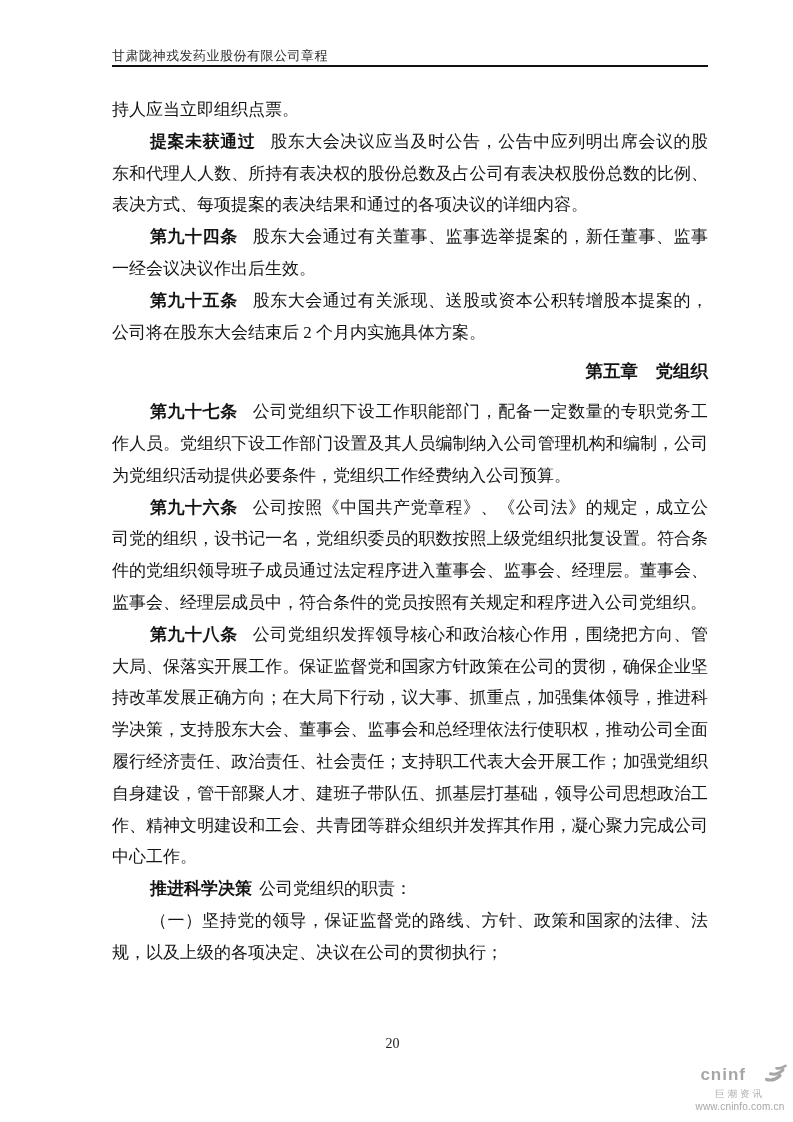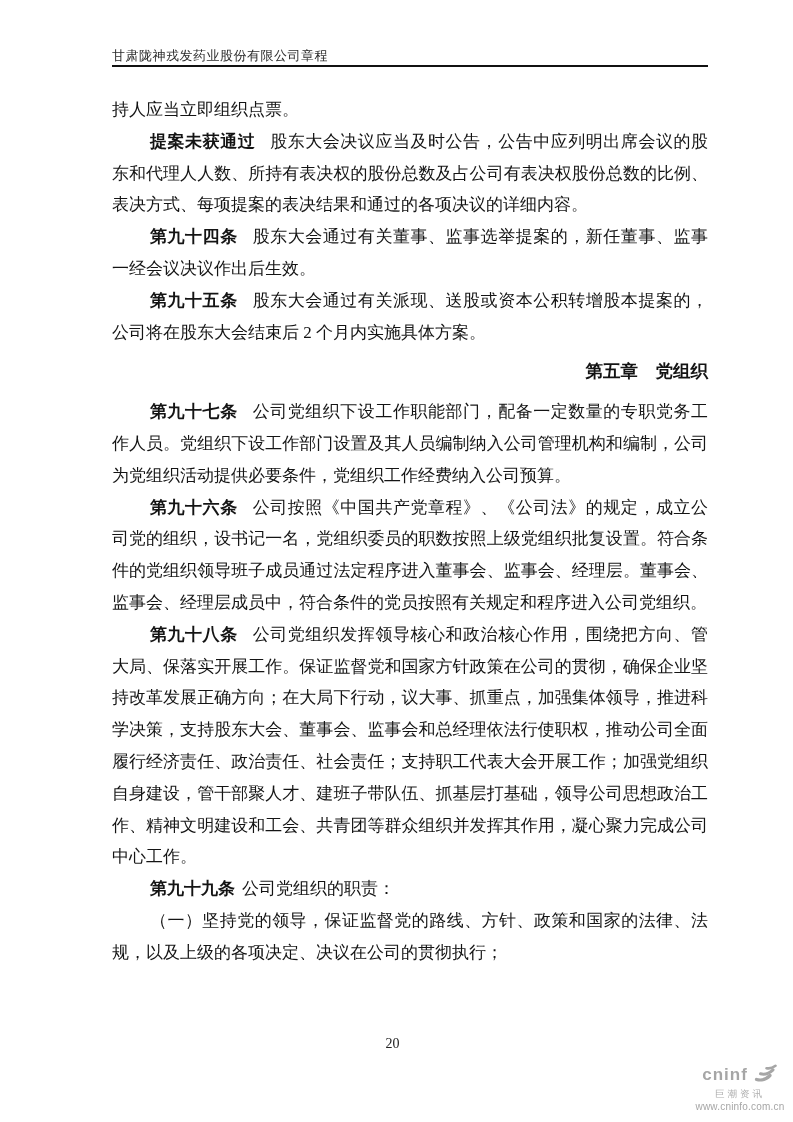--- a/index.html
+++ b/index.html
@@ -54,21 +54,21 @@
   .logo{
     position:absolute;
     right:5px;bottom:10px;
     width:96px;
     text-align:center;
     color:#a6a6a6;
     font-family:"Liberation Sans","DejaVu Sans",sans-serif;
     line-height:1.1;
   }
   .logo-row{
-    display:flex;align-items:center;justify-content:center;gap:6px;
+    display:flex;align-items:center;justify-content:flex-end;gap:18px;
   }
   .logo-brand{
     font-weight:bold;
     font-size:17px;
     letter-spacing:1px;
     color:#a6a6a6;
   }
   .logo-cn{
     font-size:9.5px;
     letter-spacing:3px;
@@ -103,21 +103,21 @@
     <p class="para"><b class="art-label">第九十五条</b><span>股东大会通过有关派现、送股或资本公积转增股本提案的，公司将在股东大会结束后 2 个月内实施具体方案。</span></p>
 
     <p class="para chapter-heading">第五章　党组织</p>
 
     <p class="para"><b class="art-label">第九十七条</b><span>公司党组织下设工作职能部门，配备一定数量的专职党务工作人员。党组织下设工作部门设置及其人员编制纳入公司管理机构和编制，公司为党组织活动提供必要条件，党组织工作经费纳入公司预算。</span></p>
 
     <p class="para"><b class="art-label">第九十六条</b><span>公司按照《中国共产党章程》、《公司法》的规定，成立公司党的组织，设书记一名，党组织委员的职数按照上级党组织批复设置。符合条件的党组织领导班子成员通过法定程序进入董事会、监事会、经理层。董事会、监事会、经理层成员中，符合条件的党员按照有关规定和程序进入公司党组织。</span></p>
 
     <p class="para"><b class="art-label">第九十八条</b><span>公司党组织发挥领导核心和政治核心作用，围绕把方向、管大局、保落实开展工作。保证监督党和国家方针政策在公司的贯彻，确保企业坚持改革发展正确方向；在大局下行动，议大事、抓重点，加强集体领导，推进科学决策，支持股东大会、董事会、监事会和总经理依法行使职权，推动公司全面履行经济责任、政治责任、社会责任；支持职工代表大会开展工作；加强党组织自身建设，管干部聚人才、建班子带队伍、抓基层打基础，领导公司思想政治工作、精神文明建设和工会、共青团等群众组织并发挥其作用，凝心聚力完成公司中心工作。</span></p>
 
-    <p class="para"><b class="art-label tight">第九十九条</b><span>公司党组织的职责：</span></p>
+    <p class="para"><b class="art-label tight">推进科学决策</b><span>公司党组织的职责：</span></p>
 
     <p class="para">（一）坚持党的领导，保证监督党的路线、方针、政策和国家的法律、法规，以及上级的各项决定、决议在公司的贯彻执行；</p>
 
   </div>
 
   <div class="page-number">20</div>
 
   <div class="logo">
     <div class="logo-row">
       <span class="logo-brand">cninf</span>

